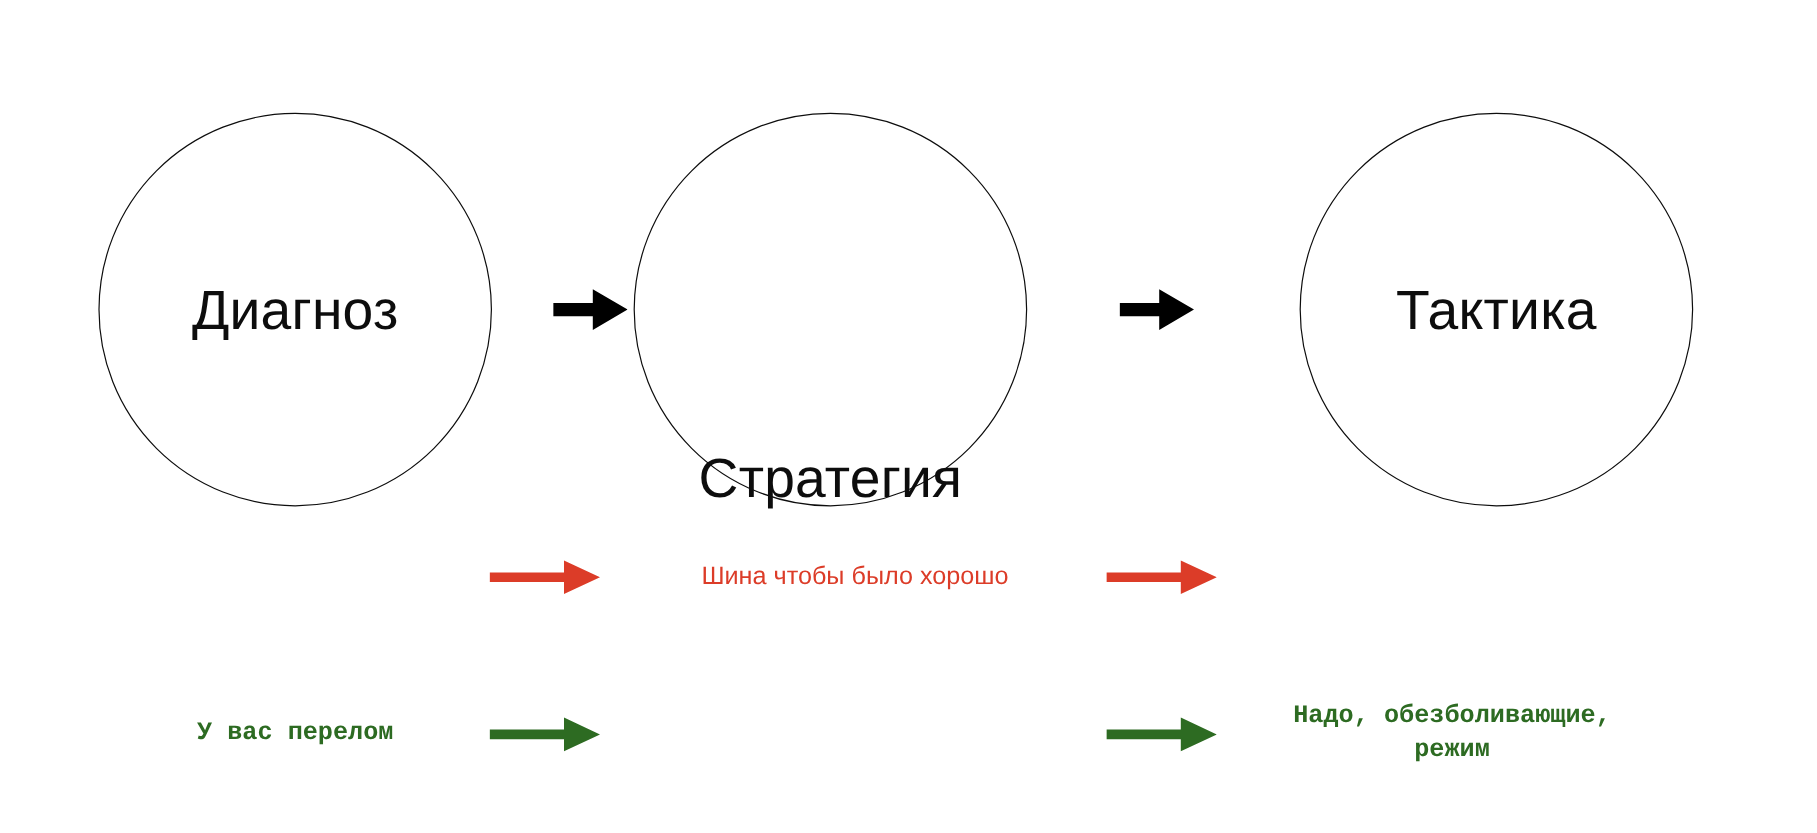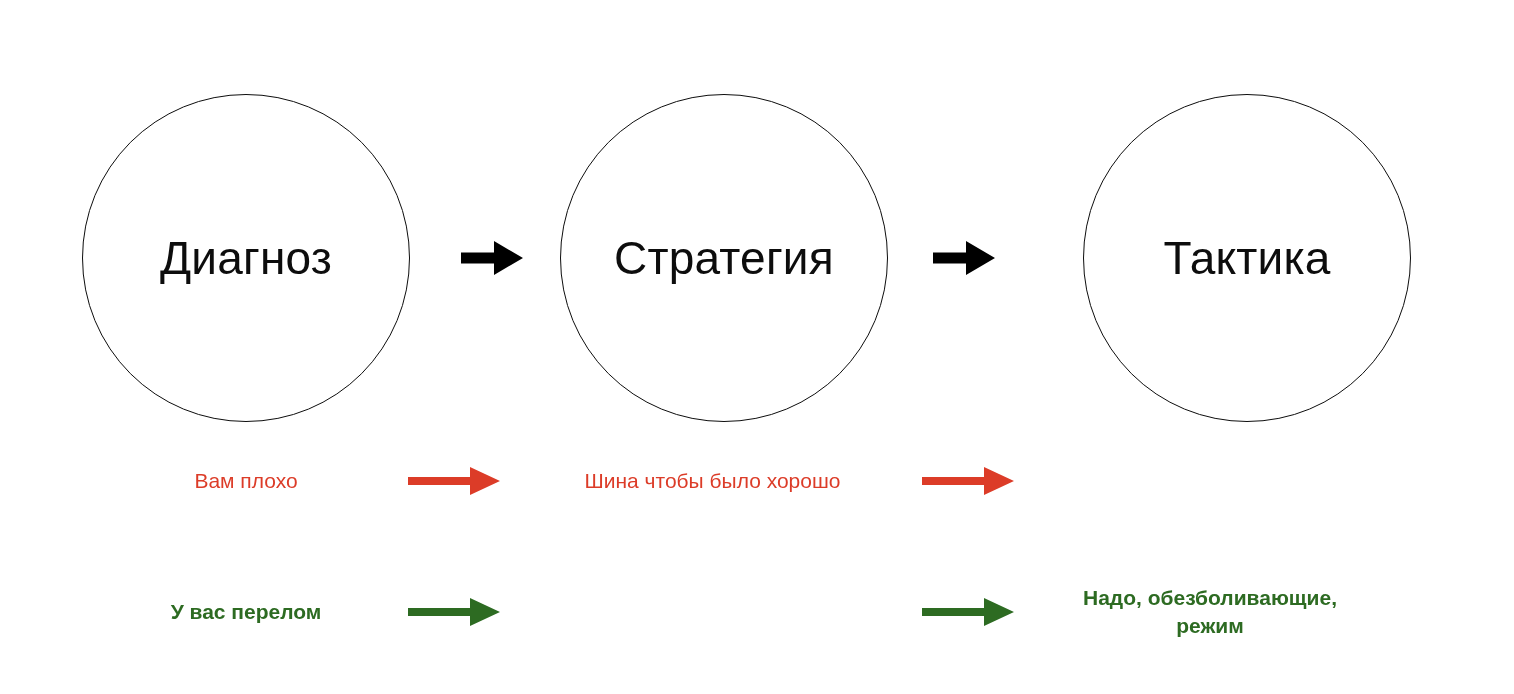--- a/index.html
+++ b/index.html
@@ -36,21 +36,21 @@
     height: 328px;
     border: 1.6px solid #0d0d0d;
     border-radius: 50%;
     box-sizing: border-box;
     display: flex;
     align-items: center;
     justify-content: center;
     background: #ffffff;
   }
   .node-circle.c1 { left: 82px; }
-  .node-circle.c2 { left: 560px; }
+  .node-circle.c2 { left: 528px; align-items: flex-end; }
   .node-circle.c3 { left: 1083px; }
 
   .node-label {
     font-size: 46px;
     line-height: 1;
     color: #0d0d0d;
     font-weight: 400;
     letter-spacing: 0.2px;
     white-space: nowrap;
     text-align: center;
@@ -68,21 +68,21 @@
   .black-arrow svg { display: block; width: 62px; height: 46px; }
 
   
   .ann-row {
     position: absolute;
     left: 0;
     width: 1514px;
     height: 86px;
   }
   .ann-row.red   { top: 438px; }
-  .ann-row.green { top: 569px; }
+  .ann-row.green { top: 569px; font-family: Liberation Mono, monospace; }
 
   .ann-cell {
     position: absolute;
     top: 0;
     height: 86px;
     display: flex;
     align-items: center;
     justify-content: center;
     text-align: center;
   }
@@ -137,23 +137,20 @@
     </div>
 
     <div class="node-circle c3">
       <span class="node-label">Тактика</span>
     </div>
 
   </div>
 
   <div class="ann-row red">
 
-    <div class="ann-cell cell1">
-      <span class="ann-text">Вам плохо</span>
-    </div>
 
     <div class="thin-arrow t1">
       <svg viewBox="0 0 92 34" xmlns="http://www.w3.org/2000/svg">
         <path d="M0 13 H62 V3 L92 17 L62 31 V21 H0 Z" fill="#DC3C28"></path>
       </svg>
     </div>
 
     <div class="ann-cell cell2">
       <span class="ann-text">Шина чтобы было хорошо</span>
     </div>

